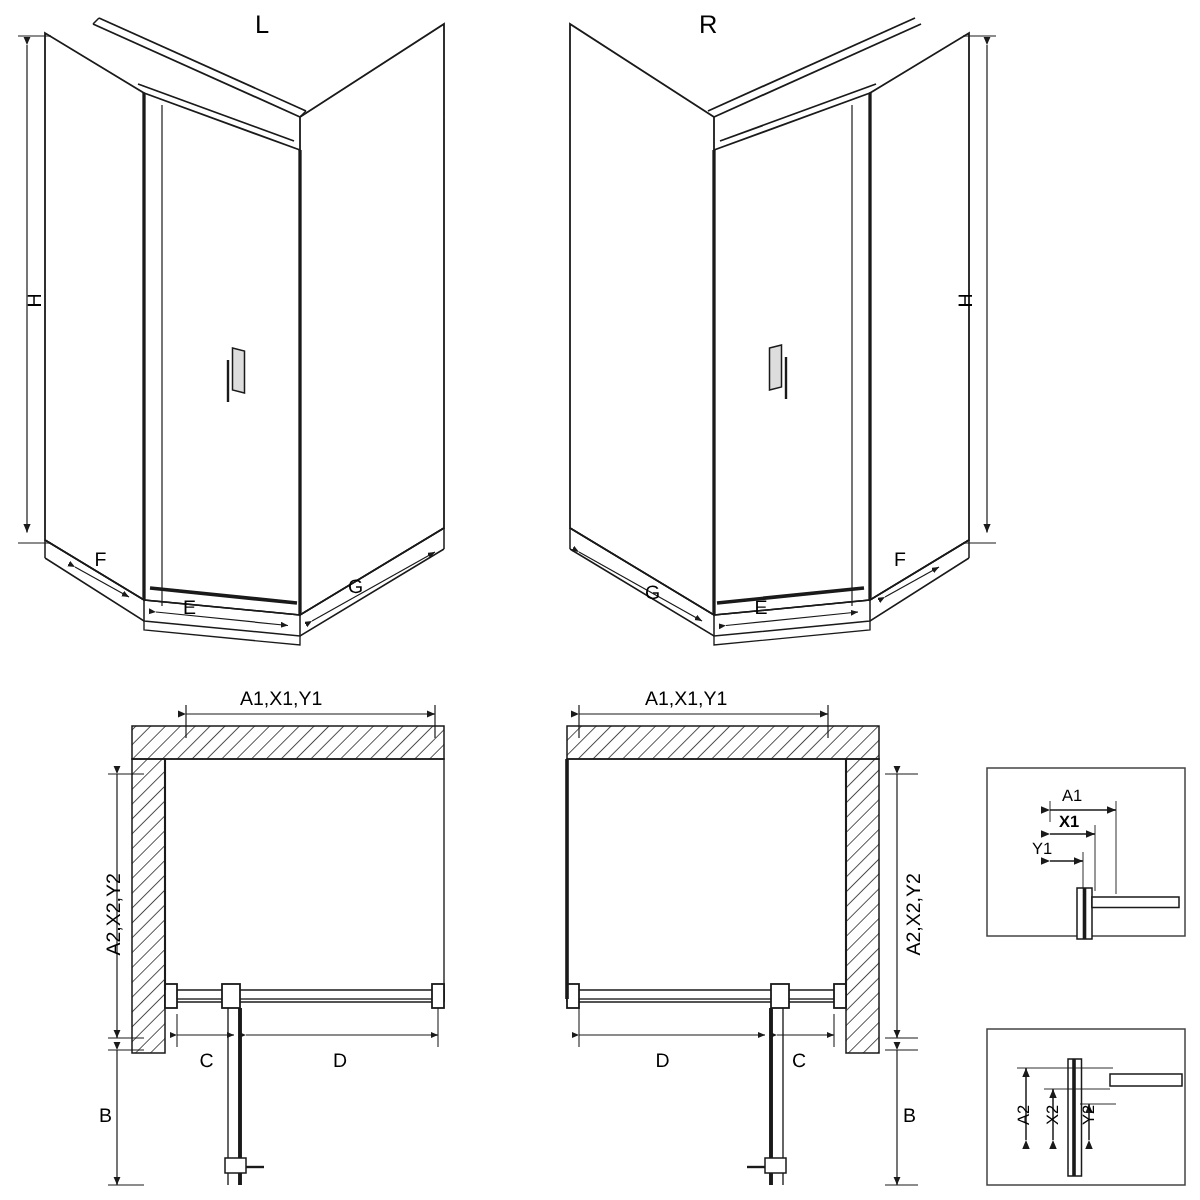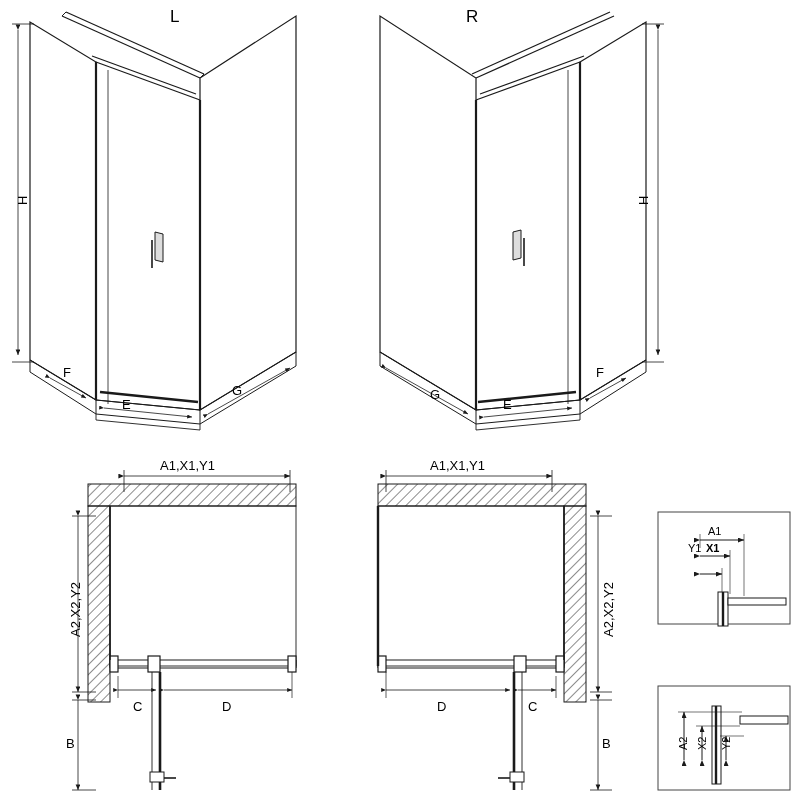--- a/index.html
+++ b/index.html
@@ -280,19 +280,19 @@
   <div class="lbl" style="left:222px; top:700px;">D</div>
 
   <div class="lbl" style="left:430px; top:459px;">A1,X1,Y1</div>
   <div class="lbl rot" style="left:602px; top:637px;">A2,X2,Y2</div>
   <div class="lbl" style="left:602px; top:737px;">B</div>
   <div class="lbl" style="left:437px; top:700px;">D</div>
   <div class="lbl" style="left:528px; top:700px;">C</div>
 
   <div class="lbl small" style="left:708px; top:526px;">A1</div>
   <div class="lbl small" style="left:706px; top:543px;font-weight:bold;">X1</div>
-  <div class="lbl small" style="left:688px; top:543px;">Y1</div>
+  <div class="lbl small" style="left:688px; top:561px;">Y1</div>
 
   <div class="lbl small rot" style="left:678px; top:750px;">A2</div>
   <div class="lbl small rot" style="left:697px; top:750px;">X2</div>
   <div class="lbl small rot" style="left:721px; top:750px;">Y2</div>
 
 </div>
 
 </body></html>

